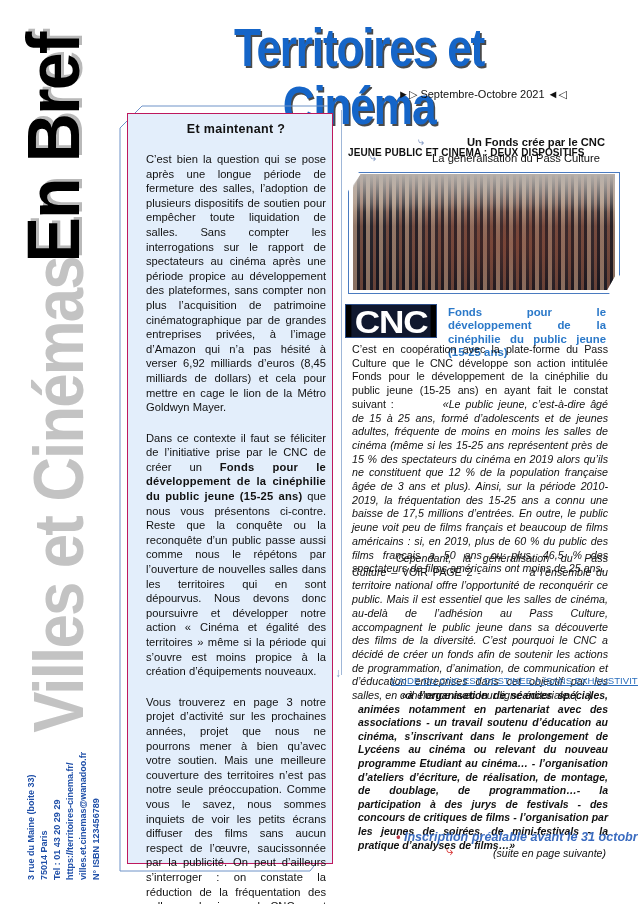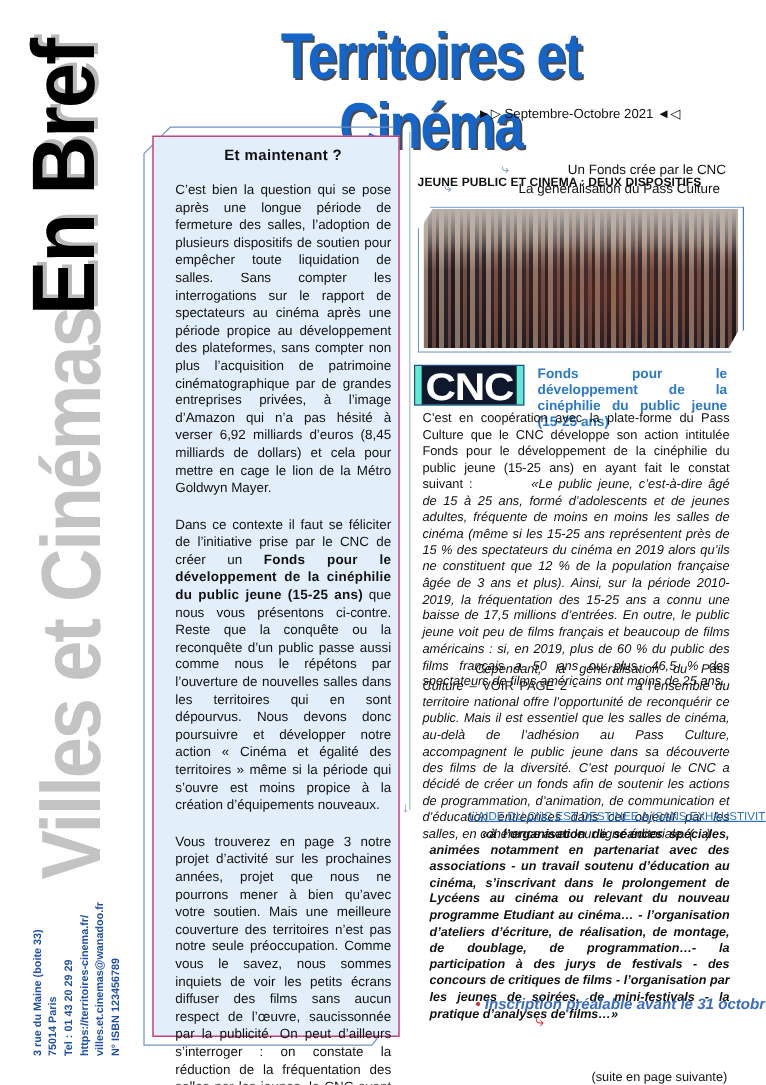--- a/index.html
+++ b/index.html
@@ -48,59 +48,59 @@
   }
   .ed-heading { text-align:center; font-weight:bold; font-size:12.5px; margin:2px 0 3px; letter-spacing:0.3px; }
   .ed-p { font-size:11.2px; line-height:14.6px; text-align:justify; margin:16px 0 7px; hyphens:manual; }
   .ed-p b { font-weight:bold; letter-spacing:0.2px; }
 
   
   .rule-v { position:absolute; left:341px; top:110px; width:1px; height:565px; background:#9fb7d8; }
   .rule-arrow { position:absolute; left:335px; top:666px; font-size:12px; color:#7d9cc8; }
 
   .kicker { position:absolute; left:348px; top:122px; font-size:10px; font-weight:bold; white-space:nowrap; letter-spacing:0.1px;margin-top:25px; }
-  .sub1 { position:absolute; right:33px; top:136px; font-size:11.2px; font-weight:normal; white-space:nowrap; }
+  .sub1 { position:absolute; right:33px; top:136px; font-size:11.2px; font-weight:bold; white-space:nowrap; }
   .sub2 { position:absolute; right:38px; top:152px; font-size:11.2px; font-weight:normal; white-space:nowrap;margin-left:19px; }
   .sub-arrow { position:absolute; color:#6d87b8; font-size:11px; }
 
   .photo {
     position:absolute; left:353px; top:174px; width:262px; height:116px;
     background:
       radial-gradient(ellipse at 60% 60%, rgba(140,60,40,.35), rgba(0,0,0,0) 60%),
       repeating-linear-gradient(90deg, rgba(220,180,150,.55) 0 4px, rgba(30,30,40,.6) 4px 7px, rgba(200,120,90,.4) 7px 10px, rgba(20,20,30,.7) 10px 13px),
       linear-gradient(180deg, #b8b3ad 0%, #8e8882 25%, #3a3133 45%, #241d20 100%);
     clip-path: polygon(3% 0, 100% 0, 100% 88%, 97% 100%, 0 100%, 0 12%);
     box-shadow: 3px 4px 0 #7b96c2;
   }
   .photo-overlay {
     position:absolute; left:353px; top:174px; width:262px; height:38px;
     background:linear-gradient(180deg, #b7b0aa, rgba(183,176,170,0));
     clip-path: polygon(3% 0, 100% 0, 100% 100%, 0 100%, 0 30%);
   }
   .photo-frame { position:absolute; left:348px; top:172px; width:272px; height:122px; border:1px solid #4a7bc0; box-sizing:border-box; clip-path: polygon(4% 0, 100% 0, 100% 84%, 96% 100%, 0 100%, 0 16%); }
 
   .cnc-logo {
-    position:absolute; left:345px; top:304px; width:92px; height:34px; background:#5eead4; border:1px solid #2b4c86;
+    position:absolute; left:345px; top:304px; width:92px; height:34px; background:#000000; border:1px solid #2b4c86;
     box-sizing:border-box; display:flex; align-items:flex-end; justify-content:center;
   }
   .cnc-logo span { font-weight:bold; font-size:32px; letter-spacing:-1px; color:#fff; -webkit-text-stroke:0; background:#10182e; padding:0 3px; line-height:34px; height:32px; display:block; transform:scaleX(1.1); }
   .fund-title {
     position:absolute; left:448px; top:306px; width:158px; font-size:11.4px; font-weight:bold; color:#2b79c9; line-height:13.4px; text-align:justify;
   }
 
   .rbody { position:absolute; left:352px; width:256px; font-size:10.7px; line-height:13.7px; text-align:justify; margin:0; }
   .rbody i { font-style:italic;margin-left:44px; }
   .rb1 { top:343px; }
   .rb2 { top:552px; }
   .aide-head { position:absolute; left:347px; top:675px; font-size:9.6px; color:#2a6ebd; white-space:nowrap; }
   .aide-head u { text-decoration:underline;padding-left:44px; }
   .rb3 { top:689px; left:358px; width:250px; font-size:10.5px; line-height:13.6px;font-weight:bold; }
   .signup { position:absolute; left:352px; top:830px; width:256px; text-align:center; font-size:12.6px; font-weight:bold; font-style:italic; color:#3b6cc0; white-space:nowrap;margin-left:44px; }
   .signup .dot { color:#c23a4a; }
-  .cont { position:absolute; right:32px; top:892px; font-size:10.6px; white-space:nowrap; }
+  .cont { position:absolute; right:32px; top:847px; font-size:10.6px; font-style:italic; white-space:nowrap; }
   .cont-arrow { position:absolute; left:446px; top:843px; color:#d62b2b; font-size:13px; }
 </style>
 </head>
 <body>
 
 <div class="side-title-black">
   <span>En Bref</span>
 </div>
 <div class="side-title-grey">
   <span>Villes et Cinémas</span>

